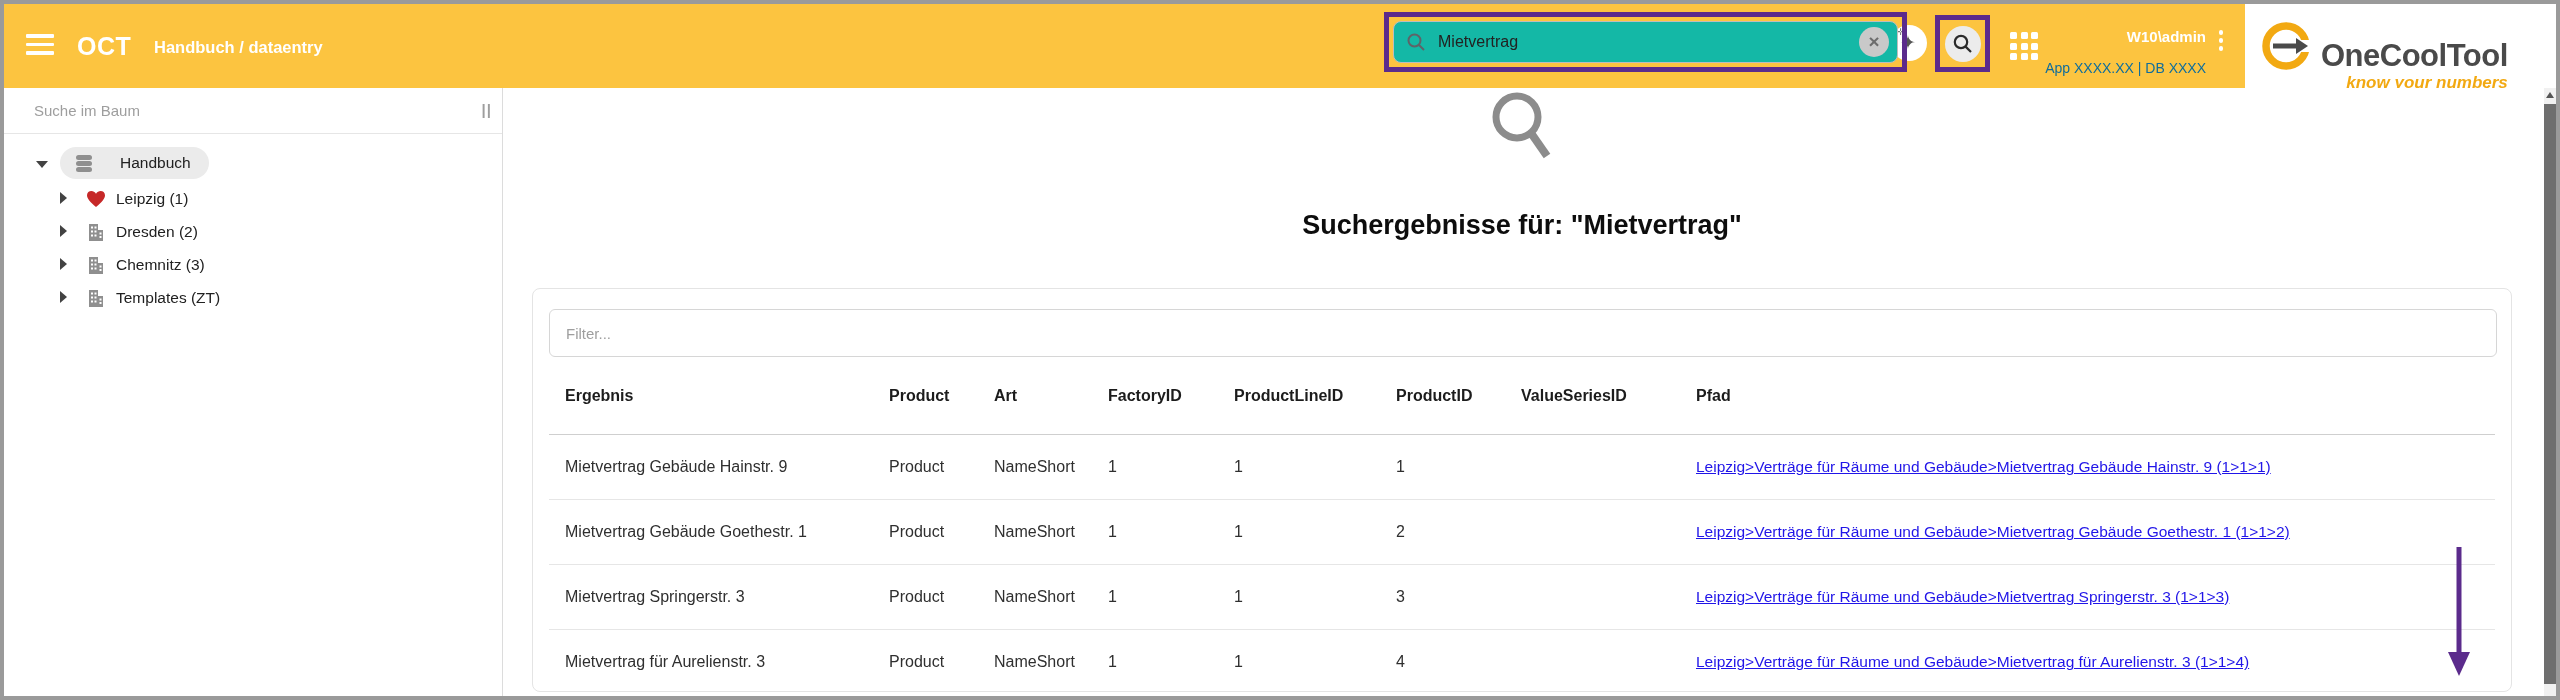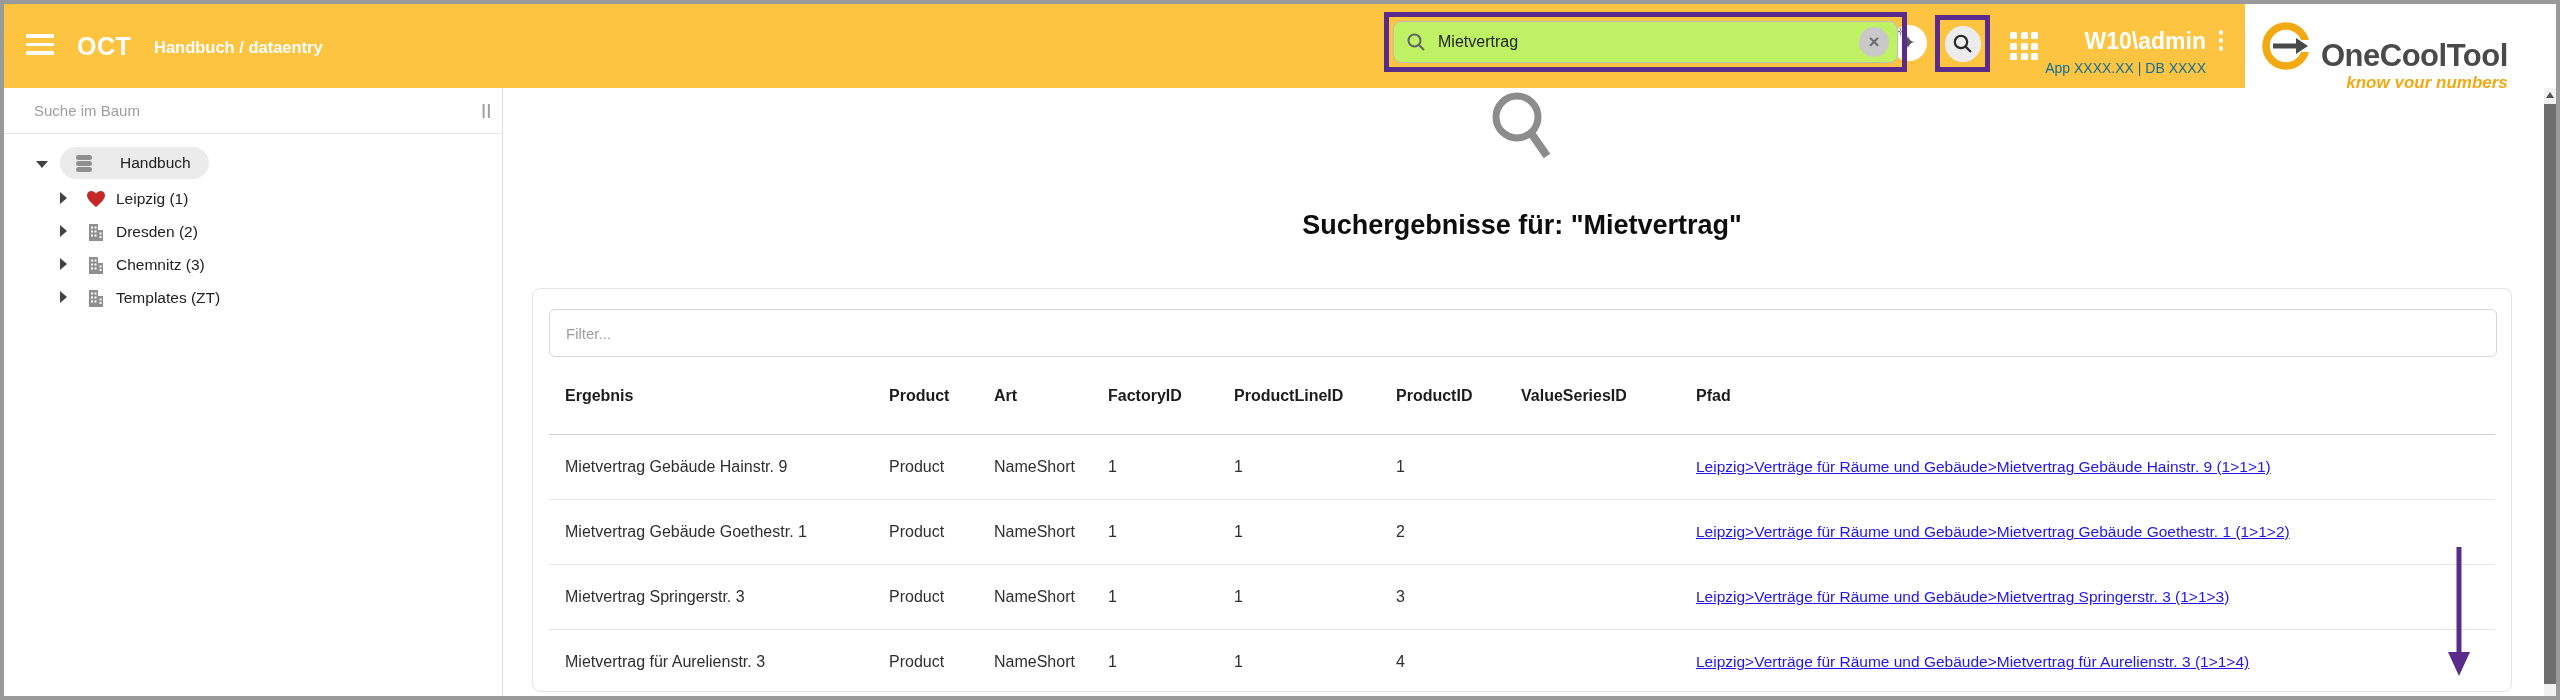--- a/index.html
+++ b/index.html
@@ -11,21 +11,21 @@
   .topbar{position:absolute;left:0;top:0;width:2552px;height:84px;background:#FCC440;}
   .hamburger{position:absolute;left:22px;top:30px;width:28px;height:22px;cursor:pointer;}
   .hamburger i{display:block;width:28px;height:3.5px;background:#fff;margin-bottom:5px;border-radius:1px;}
   .app-title{position:absolute;left:73px;top:0;height:84px;line-height:84px;
     font-size:25px;font-weight:700;color:#fff;letter-spacing:.5px;}
   .breadcrumb{position:absolute;left:150px;top:0;height:84px;line-height:86px;
     font-size:16.5px;font-weight:700;color:#fff;}
 
   .annot{border:5px solid #5B2B8C;position:absolute;z-index:6;}
   .annot-search{left:1380px;top:8px;width:523px;height:60px;}
-  .searchbox{position:absolute;inset:0;margin:4px;background:#bef264;border:1px solid #bdbdbd;
+  .searchbox{position:absolute;inset:0;margin:4px;background:#14b8a6;border:1px solid #bdbdbd;
     border-radius:8px;display:flex;align-items:center;padding:0 8px 0 12px;}
   .searchbox svg{flex:0 0 auto;}
   .searchbox input{flex:1;border:none;outline:none;font-size:16px;color:#222;margin-left:10px;
     font-family:inherit;background:transparent;}
   .clear-btn{flex:0 0 auto;width:30px;height:30px;border-radius:50%;background:#c9c9c9;
     color:#6d6d6d;font-size:19px;line-height:30px;text-align:center;cursor:pointer;font-weight:700;}
   .clear-btn::before{content:"\00d7";}
 
   .circle-btn{position:absolute;width:36px;height:36px;border-radius:50%;background:#fff;cursor:pointer;}
   .sparkle-btn{left:1887px;top:21px;z-index:5;}
@@ -36,21 +36,21 @@
 
   .annot-btn{left:1931px;top:11px;width:55px;height:57px;}
   .annot-btn .circle-btn{position:absolute;left:50%;top:50%;transform:translate(-50%,-50%);
     background:#ececec;display:flex;align-items:center;justify-content:center;}
 
   .grid-icon{position:absolute;left:2006px;top:28px;width:28px;height:28px;cursor:pointer;
     display:grid;grid-template-columns:repeat(3,7px);grid-template-rows:repeat(3,7px);gap:3.5px;}
   .grid-icon b{background:#fff;border-radius:1.5px;}
 
   .user-name{position:absolute;left:1990px;top:24px;width:212px;text-align:right;
-    font-size:23px;font-weight:700;color:#fff;cursor:pointer;}
+    font-size:15px;font-weight:700;color:#fff;cursor:pointer;}
   .kebab{position:absolute;left:2210px;top:26px;width:14px;height:26px;cursor:pointer;}
   .kebab i{display:block;width:4.5px;height:4.5px;border-radius:50%;background:#fff;margin:0 auto 3.5px;}
   .app-meta{position:absolute;left:1960px;top:56px;width:242px;text-align:right;
     font-size:14px;color:#0369a1;opacity:.95;}
 
   .logo-box{position:absolute;left:2241px;top:0;width:311px;height:84px;background:#fff;
     display:flex;align-items:center;padding-left:14px;}
   .logo-text-col{margin-left:8px;margin-top:40px;}
   .logo-name{font-size:31px;font-weight:800;color:#4a4a4a;letter-spacing:-.5px;line-height:32px;}
   .logo-tagline{font-size:17px;font-style:italic;font-weight:700;color:#F2A912;text-align:right;margin-top:1px;}

